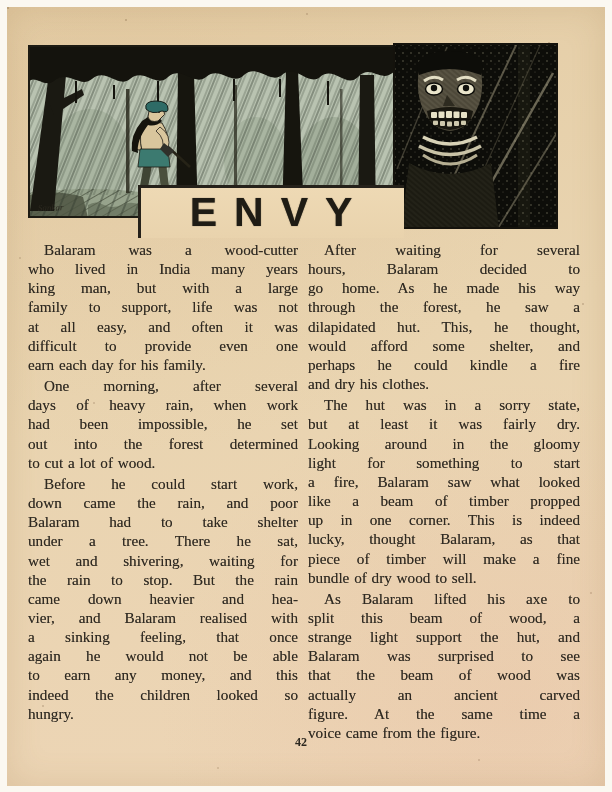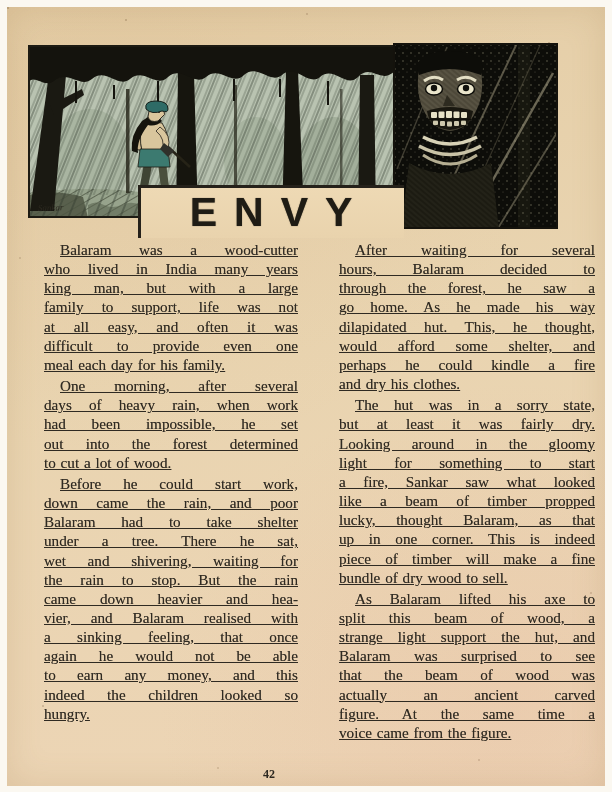--- a/index.html
+++ b/index.html
@@ -38,27 +38,27 @@
     font-size:41px;letter-spacing:17px;padding-left:14px;box-sizing:border-box;
     color:#1f1c15;text-shadow:0 0 1px rgba(30,25,15,.7);
   }
   .col{
     position:absolute;top:233px;
     font-size:15.2px;line-height:19.15px;color:#2f2a22;
     text-shadow:0 0 .5px rgba(47,42,34,.55);
     word-spacing:1px;
   }
   #col-left{left:21px;width:270px;}
-  #col-right{left:316px;width:272px;}
-  .para{margin:0 0 2px 16px;text-decoration:underline;}
+  #col-right{left:301px;width:272px;}
+  .para{margin:0 0 2px 0;}
   .line{text-align:justify;text-align-last:justify;white-space:normal;}
   .line.last{text-align-last:left;}
   .line.first{text-indent:16px;}
   #page-number{
-    position:absolute;left:256px;top:760px;width:44px;text-align:left;
+    position:absolute;left:256px;top:728px;width:44px;text-align:right;
     font-size:12px;font-weight:bold;color:#2c2820;z-index:2;
   }
 </style>
 </head>
 <body>
 
 <div id="sheet">
   <div id="paper">
     <div class="specks"></div>
 
@@ -194,21 +194,21 @@
     </div>
 
     <div id="col-left" class="col">
         <div class="para">
           <div class="line first">Balaram was a wood-cutter</div>
           <div class="line">who lived in India many years</div>
           <div class="line">king man, but with a large</div>
           <div class="line">family to support, life was not</div>
           <div class="line">at all easy, and often it was</div>
           <div class="line">difficult to provide even one</div>
-          <div class="line last">meal each day for his family.</div>
+          <div class="line last">earn each day for his family.</div>
         </div>
         <div class="para">
           <div class="line first">One morning, after several</div>
           <div class="line">days of heavy rain, when work</div>
           <div class="line">had been impossible, he set</div>
           <div class="line">out into the forest determined</div>
           <div class="line last">to cut a lot of wood.</div>
         </div>
         <div class="para">
           <div class="line first">Before he could start work,</div>
@@ -223,36 +223,36 @@
           <div class="line">again he would not be able</div>
           <div class="line">to earn any money, and this</div>
           <div class="line">indeed the children looked so</div>
           <div class="line last">hungry.</div>
         </div>
       </div>
     <div id="col-right" class="col">
         <div class="para">
           <div class="line first">After waiting for several</div>
           <div class="line">hours, Balaram decided to</div>
+          <div class="line">go home. As he made his way</div>
           <div class="line">through the forest, he saw a</div>
-          <div class="line">go home. As he made his way</div>
           <div class="line">dilapidated hut. This, he thought,</div>
           <div class="line">would afford some shelter, and</div>
           <div class="line">perhaps he could kindle a fire</div>
           <div class="line last">and dry his clothes.</div>
         </div>
         <div class="para">
           <div class="line first">The hut was in a sorry state,</div>
           <div class="line">but at least it was fairly dry.</div>
           <div class="line">Looking around in the gloomy</div>
           <div class="line">light for something to start</div>
-          <div class="line">a fire, Sankar saw what looked</div>
+          <div class="line">a fire, Balaram saw what looked</div>
           <div class="line">like a beam of timber propped</div>
+          <div class="line">up in one corner. This is indeed</div>
           <div class="line">lucky, thought Balaram, as that</div>
-          <div class="line">up in one corner. This is indeed</div>
           <div class="line">piece of timber will make a fine</div>
           <div class="line last">bundle of dry wood to sell.</div>
         </div>
         <div class="para">
           <div class="line first">As Balaram lifted his axe to</div>
           <div class="line">split this beam of wood, a</div>
           <div class="line">strange light support the hut, and</div>
           <div class="line">Balaram was surprised to see</div>
           <div class="line">that the beam of wood was</div>
           <div class="line">actually an ancient carved</div>

